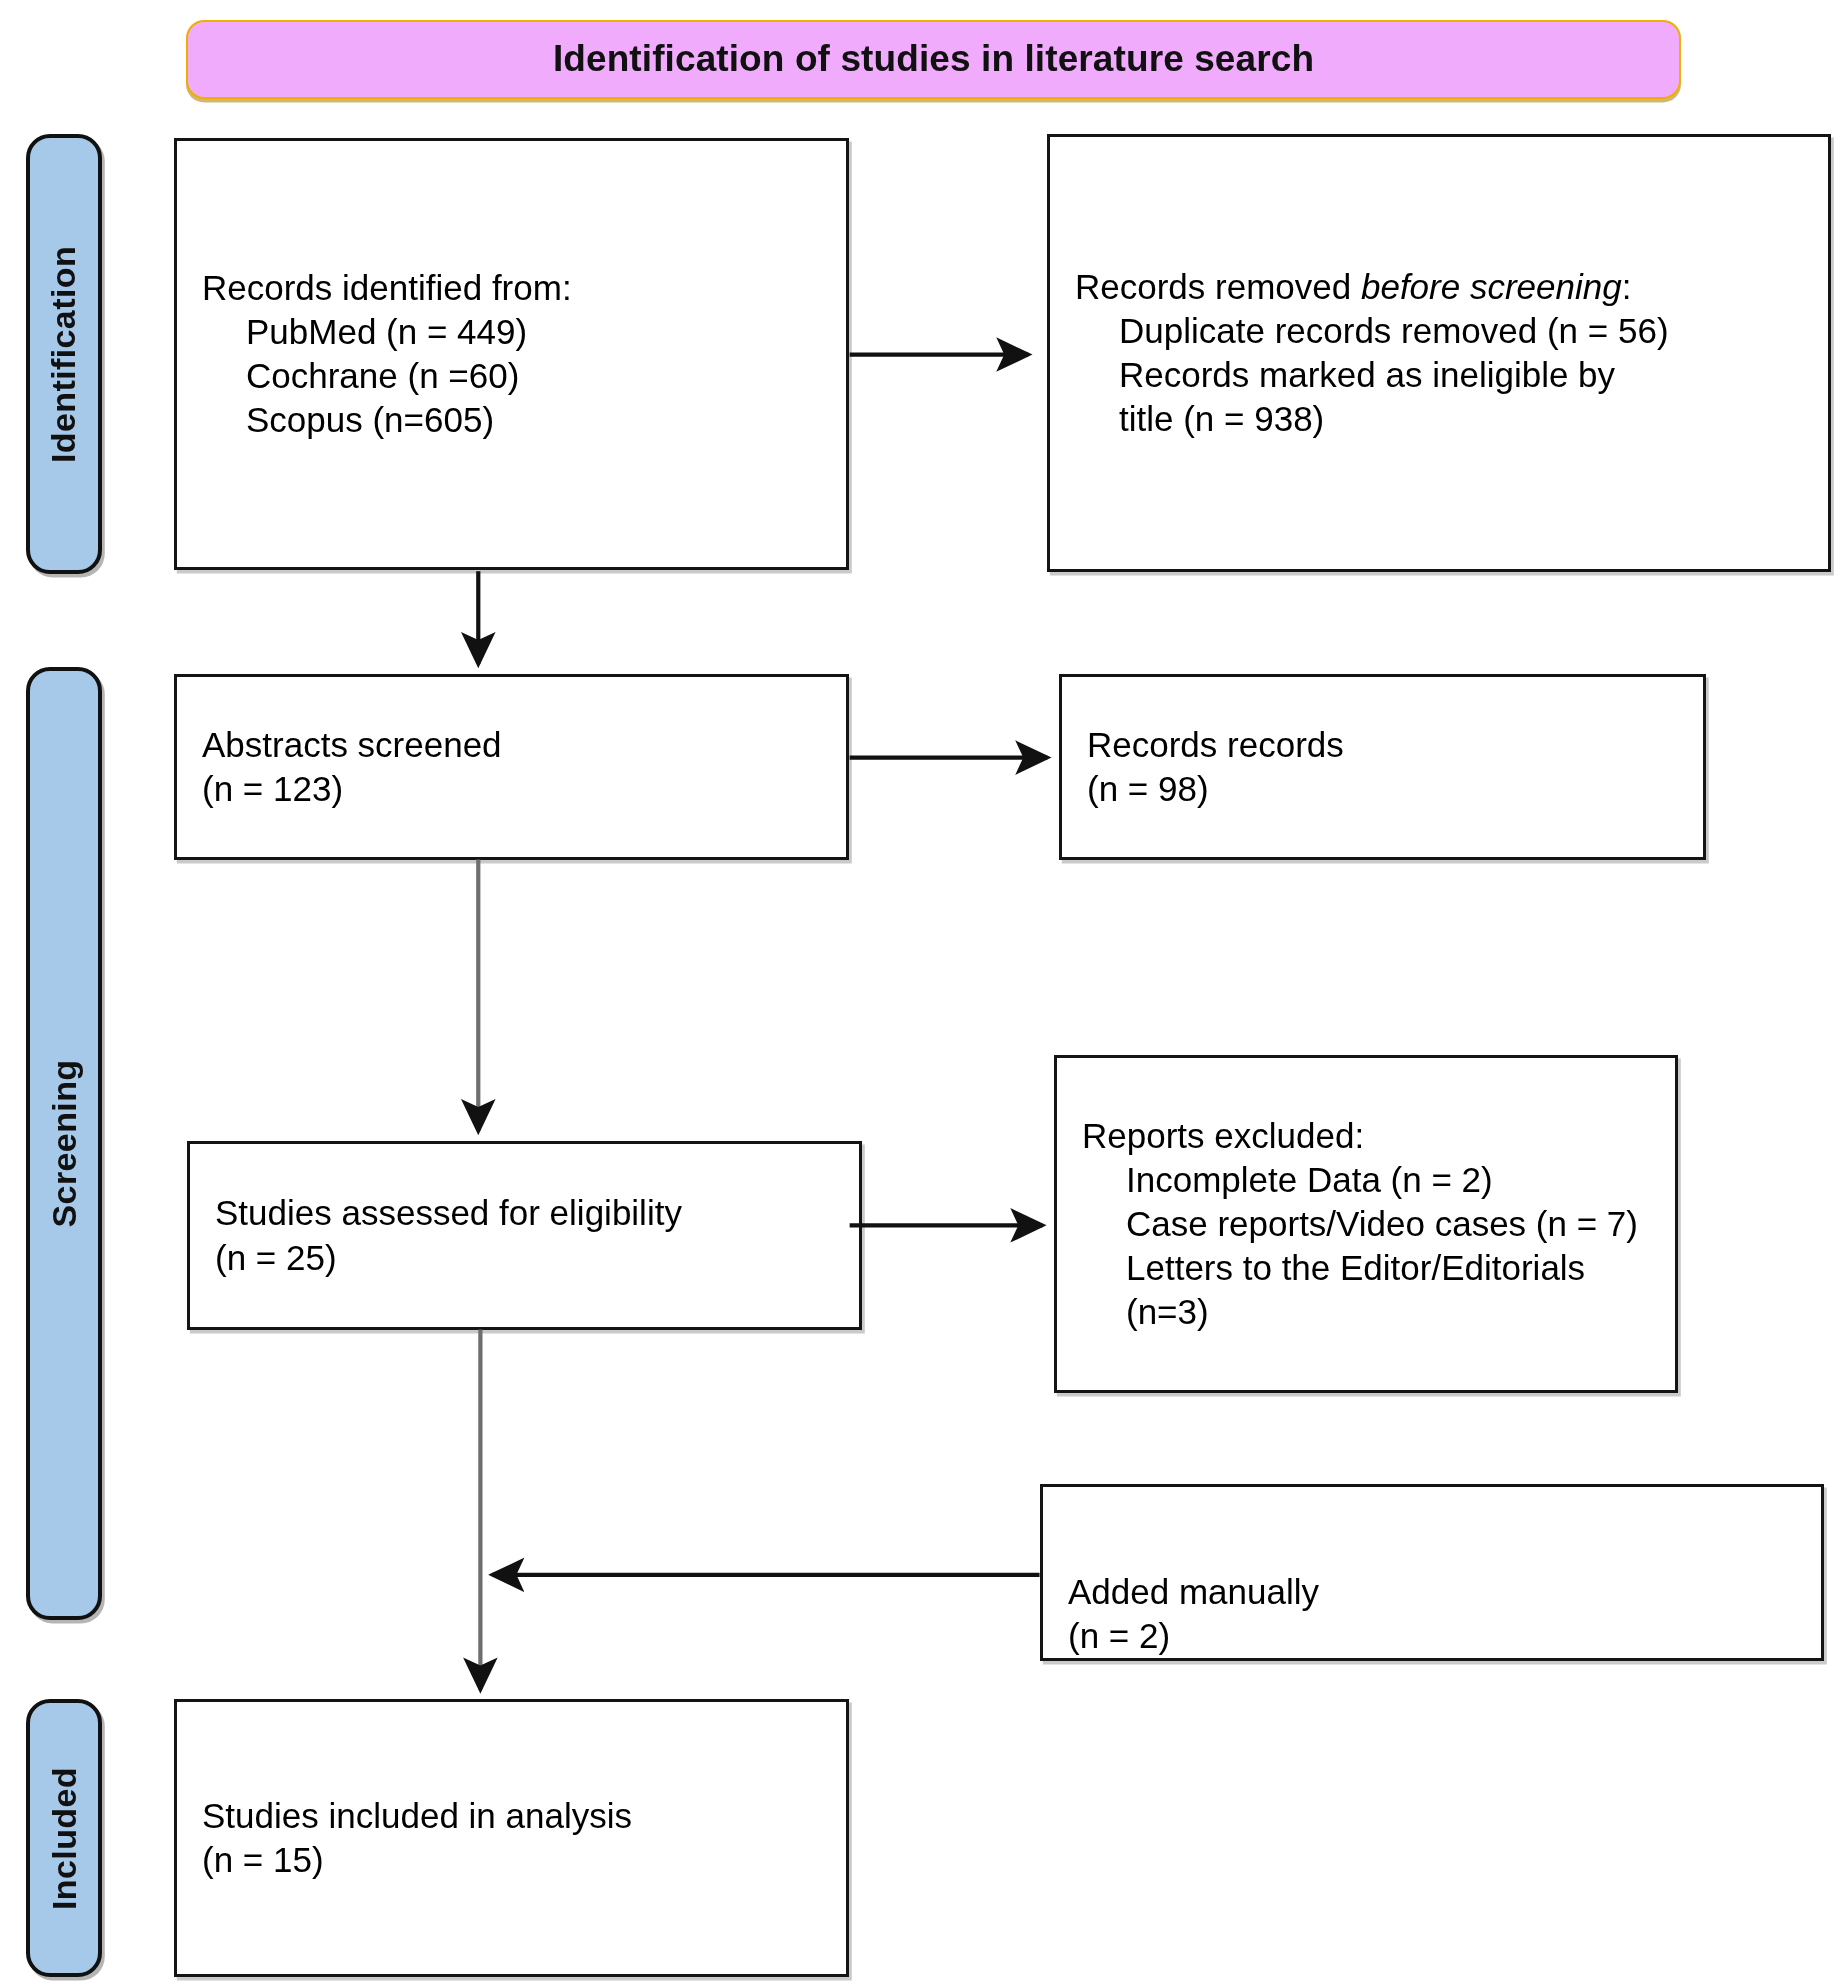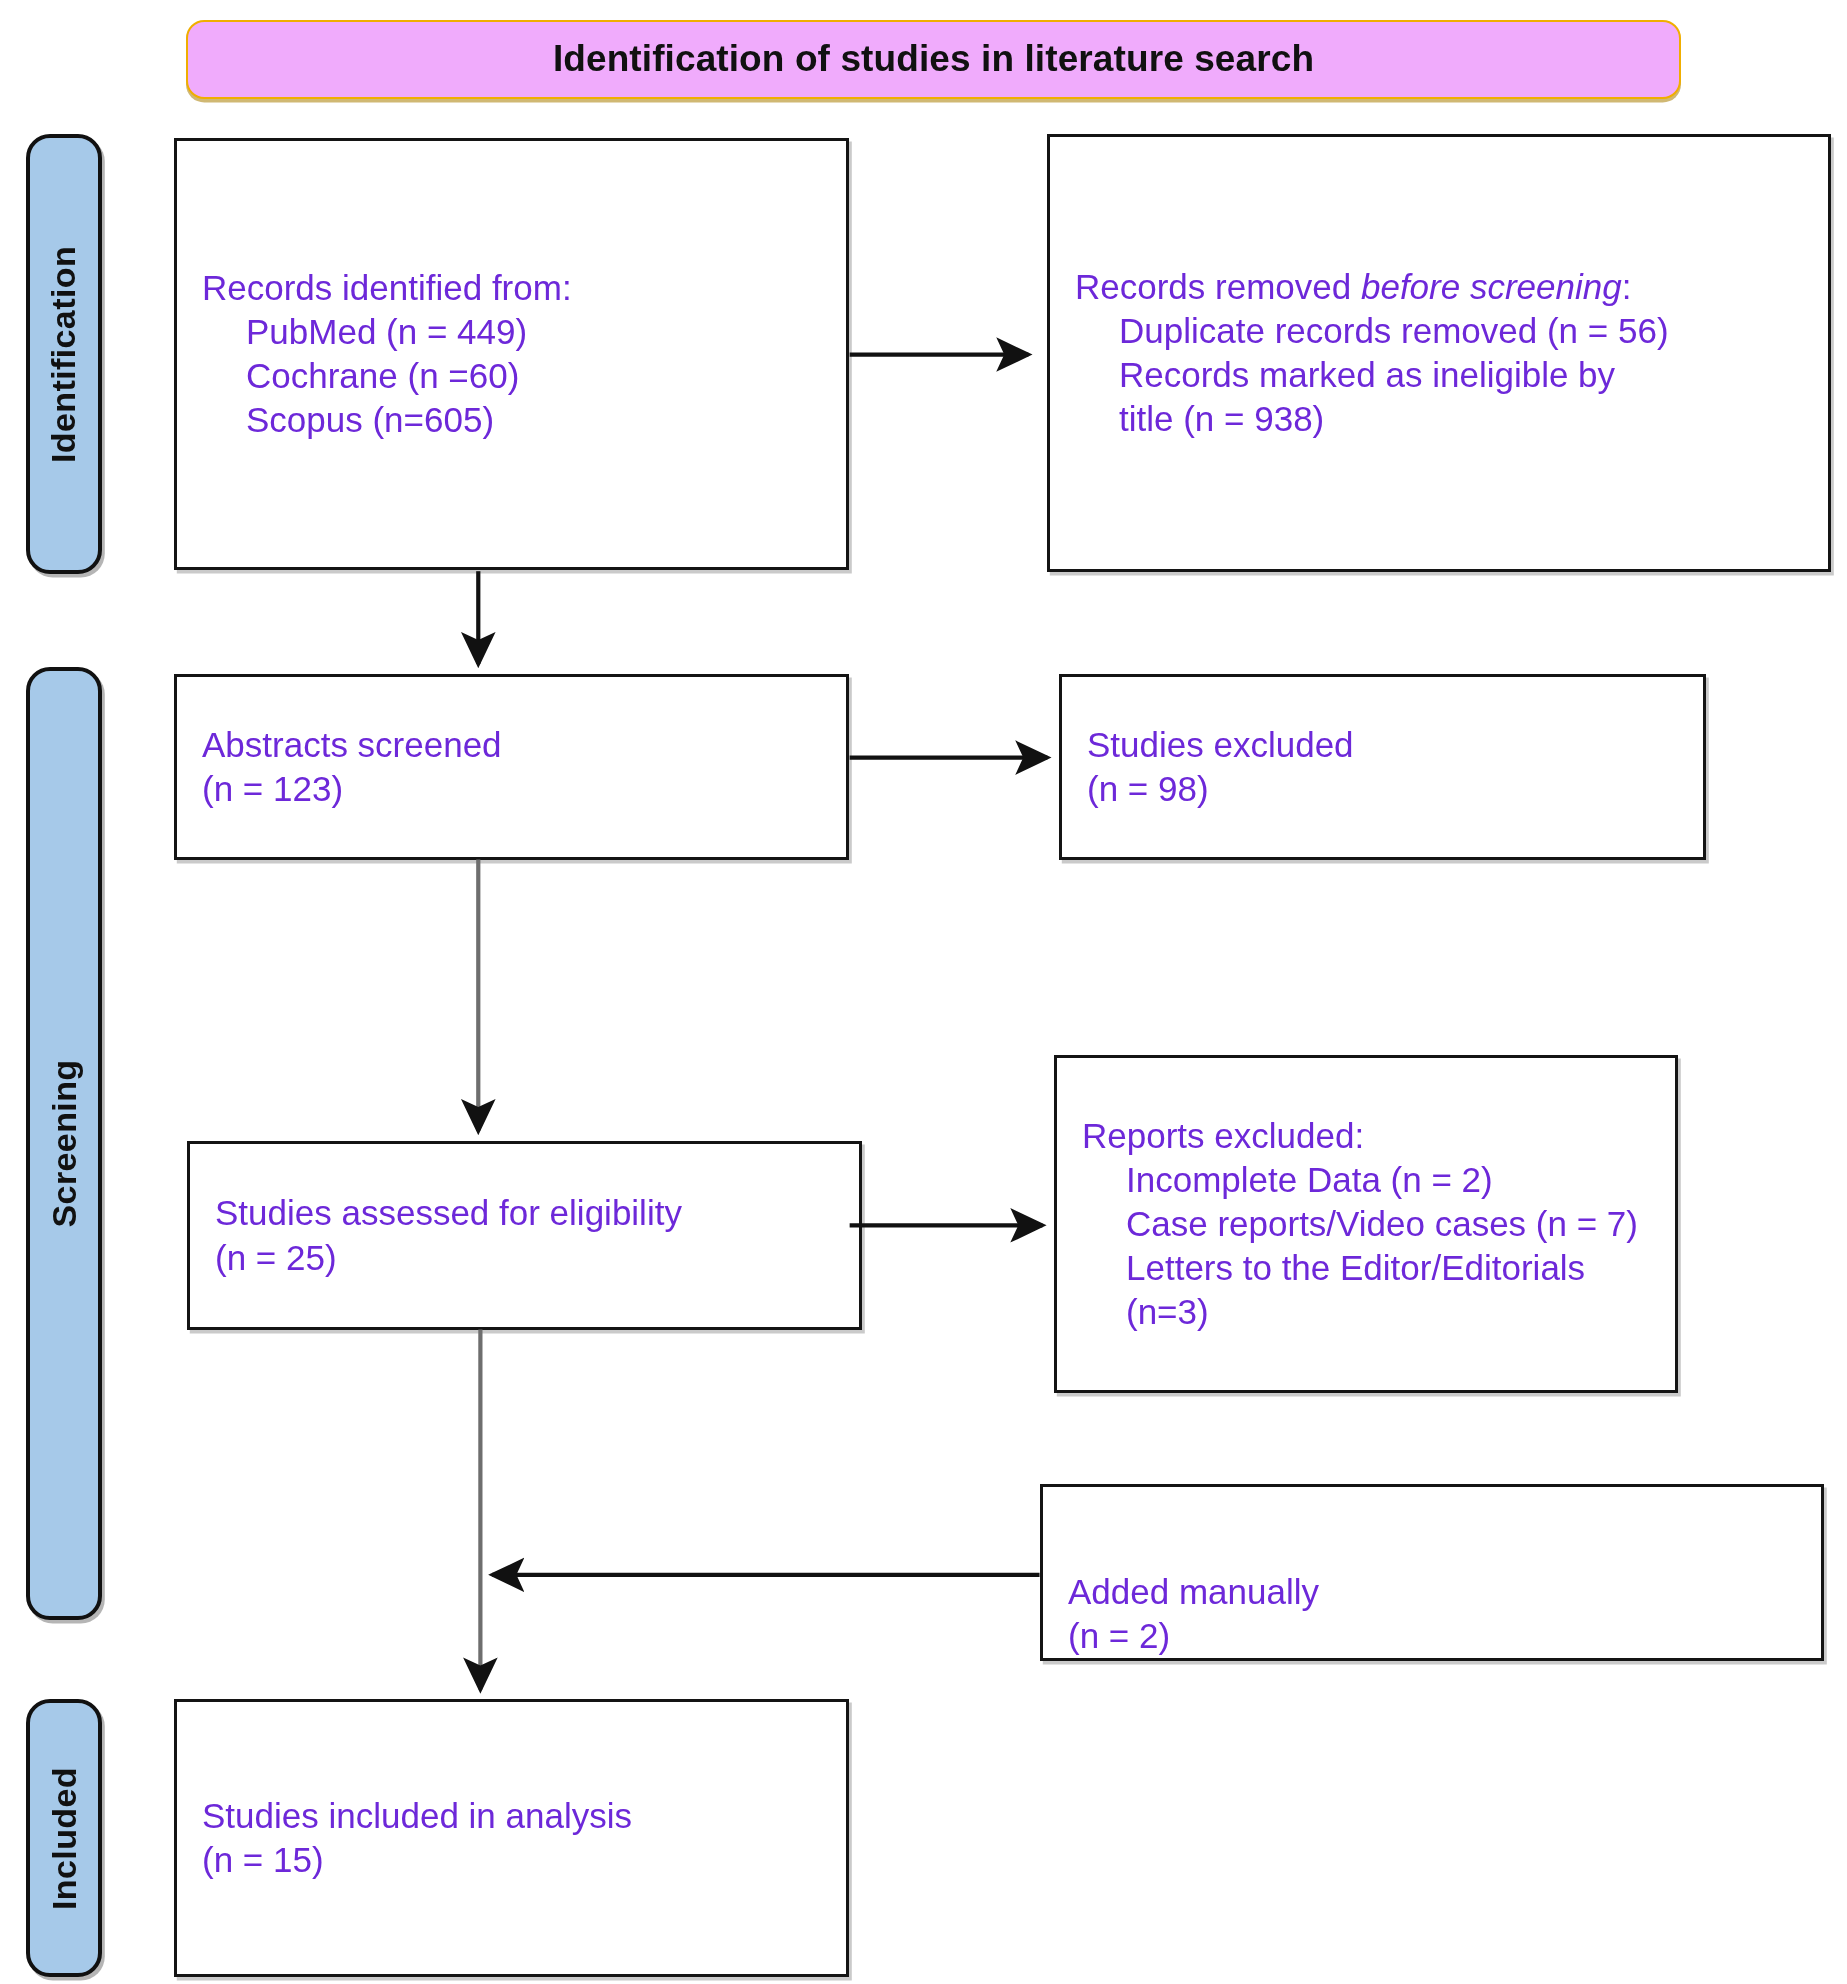--- a/index.html
+++ b/index.html
@@ -80,21 +80,21 @@
     display: flex;
     align-items: center;
   }
   .box .box-body {
     padding: 0 25px;
     width: 100%;
   }
   .box-line {
     font-size: 35px;
     line-height: 1.26;
-    color: #6d28d9;
+    color: #000000;
     white-space: nowrap;
   }
   .indent-1 { padding-left: 44px; }
   .italic   { font-style: italic; }
 
   #box-identified       { left: 174px;  top: 138px;  width: 675px;  height: 432px; }
   #box-removed          { left: 1040px; top: 134px;  width: 784px; height: 438px; margin-left: 7px; }
   #box-abstracts        { left: 174px;  top: 674px;  width: 675px;  height: 186px; }
   #box-records-excluded { left: 1059px; top: 674px;  width: 647px;  height: 186px; }
   #box-eligibility      { left: 187px;  top: 1141px; width: 675px;  height: 189px; }
@@ -147,21 +147,21 @@
 
   <div class="box" id="box-abstracts">
     <div class="box-body">
       <div class="box-line">Abstracts screened</div>
       <div class="box-line">(n = 123)</div>
     </div>
   </div>
 
   <div class="box" id="box-records-excluded">
     <div class="box-body">
-      <div class="box-line">Studies excluded</div>
+      <div class="box-line">Records records</div>
       <div class="box-line">(n = 98)</div>
     </div>
   </div>
 
   <div class="box" id="box-eligibility">
     <div class="box-body">
       <div class="box-line">Studies assessed for eligibility</div>
       <div class="box-line">(n = 25)</div>
     </div>
   </div>

